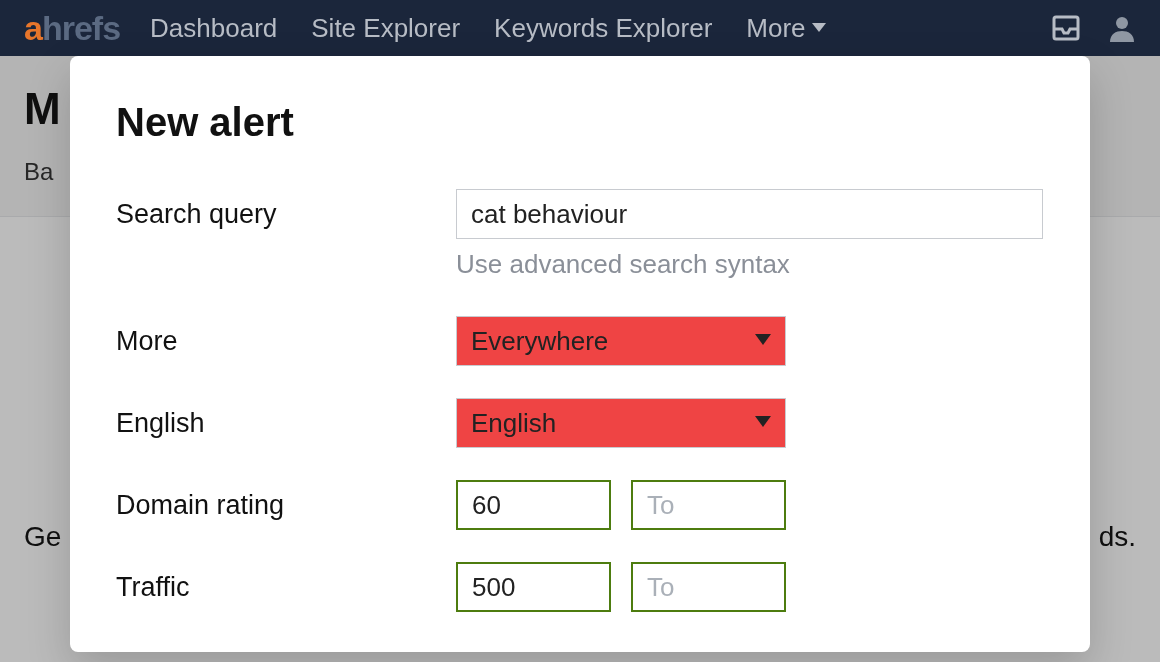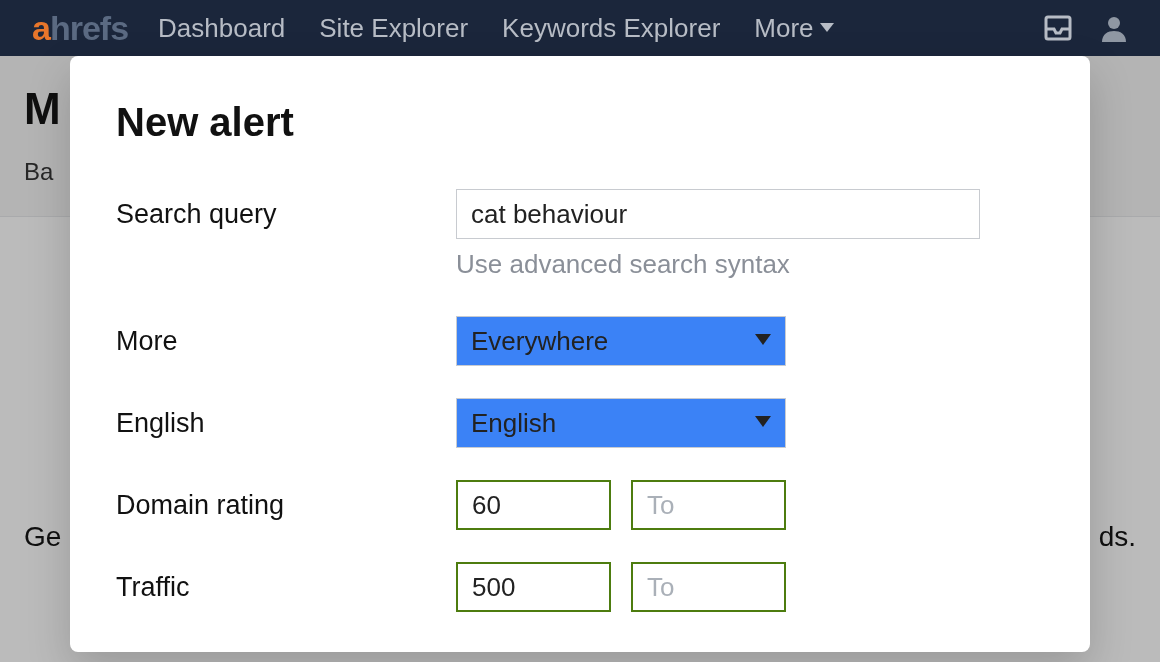--- a/index.html
+++ b/index.html
@@ -11,21 +11,21 @@
       position: relative;
       background: #fff;
     }
 
     
     .topbar {
       background: #1b263b;
       height: 56px;
       display: flex;
       align-items: center;
-      padding: 0 32px;
+      padding: 0 24px;
       color: #b7bcc5;
       position: relative;
       z-index: 1;
     }
     .logo {
       font-weight: 900;
       font-size: 34px;
       letter-spacing: -1px;
       margin-right: 30px;
       line-height: 1;
@@ -129,21 +129,21 @@
       font-size: 27px;
       color: #111;
     }
     .form-controls {
       display: flex;
       gap: 20px;
       align-items: center;
     }
 
     .text-input {
-      width: 524px;
+      width: 587px;
       height: 50px;
       border: 1px solid #c8cbd0;
       font-size: 26px;
       padding: 0 14px;
       color: #222;
       outline: none;
       font-family: inherit;
     }
     .hint-row {
       display:flex;
@@ -157,21 +157,21 @@
 
     .select-wrap {
       position: relative;
       width: 330px;
       height: 50px;
       border: 1px solid #c8cbd0;
       display: flex;
       align-items: center;
       padding: 0 14px;
       cursor: pointer;
-      background: #3b82f6;
+      background: #ef4444;
     }
     .select-value {
       font-size: 26px;
       color: #222;
     }
     .select-caret {
       position: absolute;
       right: 14px;
       top: 50%;
       transform: translateY(-50%);

